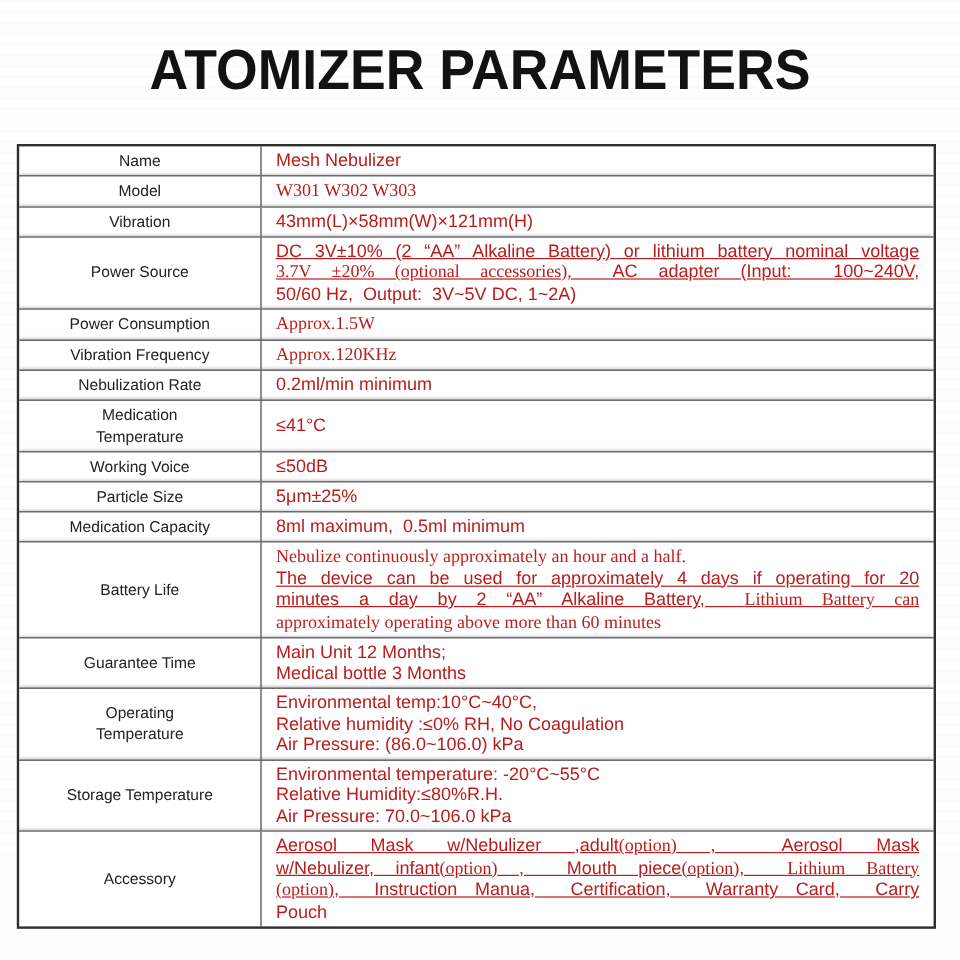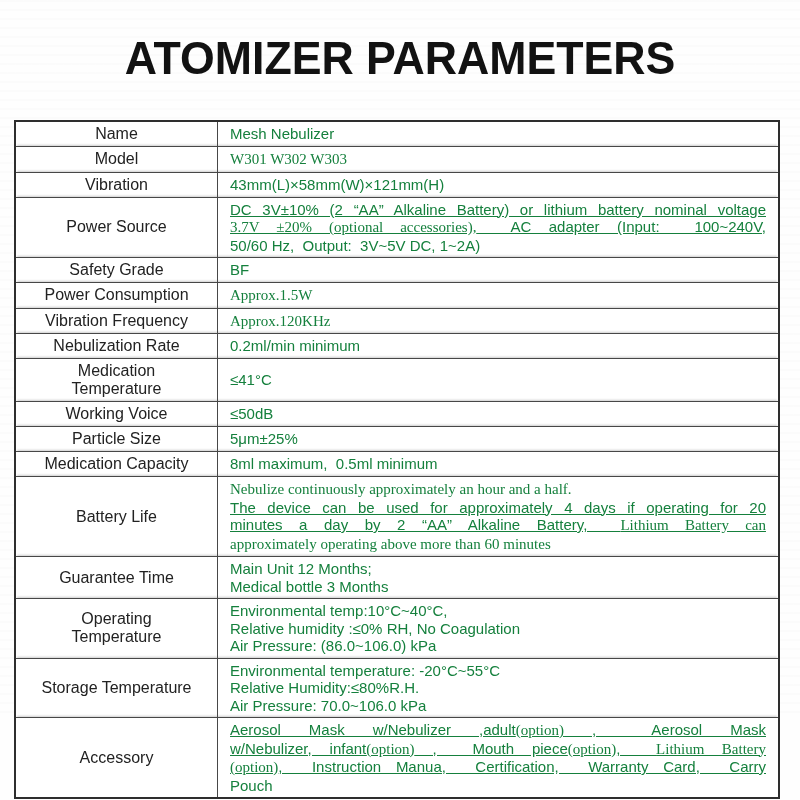--- a/index.html
+++ b/index.html
@@ -45,35 +45,35 @@
     box-shadow:0 -2px 2px -1px rgba(110,110,110,0.35);
   }
   .td{box-sizing:border-box;}
   .td.label{
     width:202px;
     flex:0 0 202px;
     border-right:1.5px solid #474747;
     display:flex;align-items:center;justify-content:center;
     text-align:center;
     white-space:pre-line;
-    font-size:16px;
+    font-size:13px;
     line-height:18px;
     padding:3px 4px;
     color:#222;
   }
   .td.value{
     flex:1 1 auto;
     display:flex;flex-direction:column;justify-content:center;
     padding:3px 12px 3px 12px;
     font-size:15px;
   }
   .line{
     line-height:17.5px;
     white-space:pre-wrap;
-    color:#15803d;
+    color:#b91c1c;
   }
   .line.stretch{
     text-align:justify;
     text-align-last:justify;
     text-decoration:underline;
   }
   .seg.serif{
     font-family:"Liberation Serif","DejaVu Serif",serif;
   }
   .seg.b{font-weight:400;}
@@ -104,26 +104,20 @@
       </div>
       <div class="tr">
         <div class="td label">Power Source</div>
         <div class="td value">
           <div class="line stretch"><span class="seg">DC 3V±10% (2 “AA” Alkaline Battery) or lithium battery nominal voltage</span></div>
           <div class="line stretch"><span class="seg serif">3.7V ±20% (optional accessories),</span><span class="seg">  AC adapter (Input:  100~240V,</span></div>
           <div class="line"><span class="seg">50/60 Hz,  Output:  3V~5V DC, 1~2A)</span></div>
         </div>
       </div>
       <div class="tr">
-        <div class="td label">Safety Grade</div>
-        <div class="td value">
-          <div class="line"><span class="seg">BF</span></div>
-        </div>
-      </div>
-      <div class="tr">
         <div class="td label">Power Consumption</div>
         <div class="td value">
           <div class="line"><span class="seg serif">Approx.1.5W</span></div>
         </div>
       </div>
       <div class="tr">
         <div class="td label">Vibration Frequency</div>
         <div class="td value">
           <div class="line"><span class="seg serif">Approx.120KHz</span></div>
         </div>

